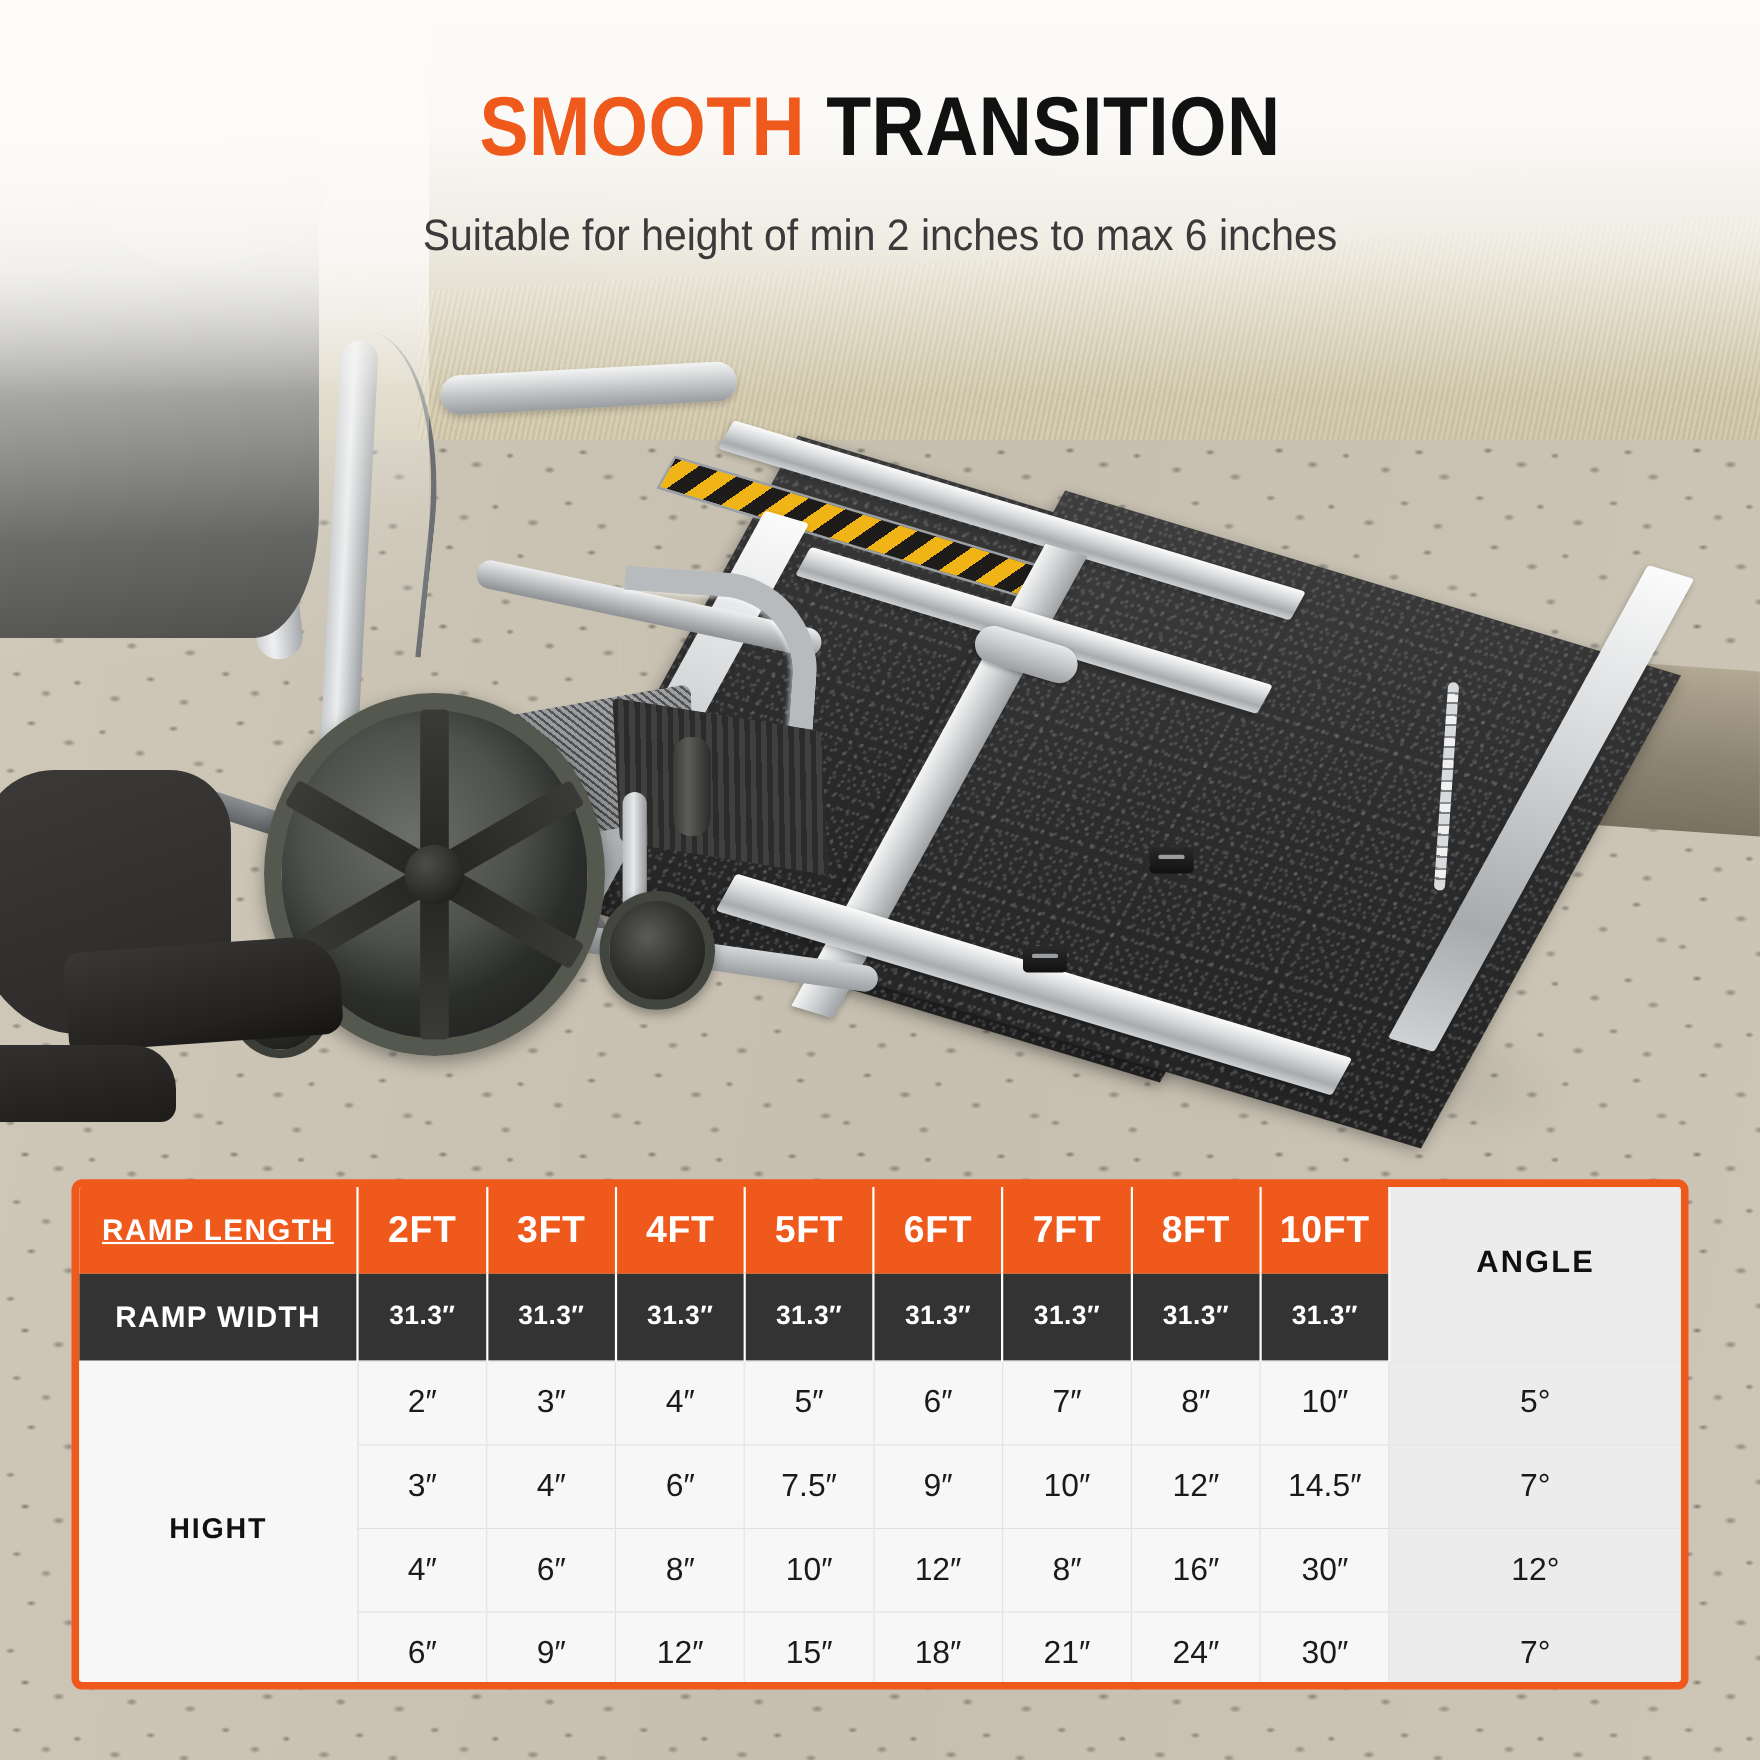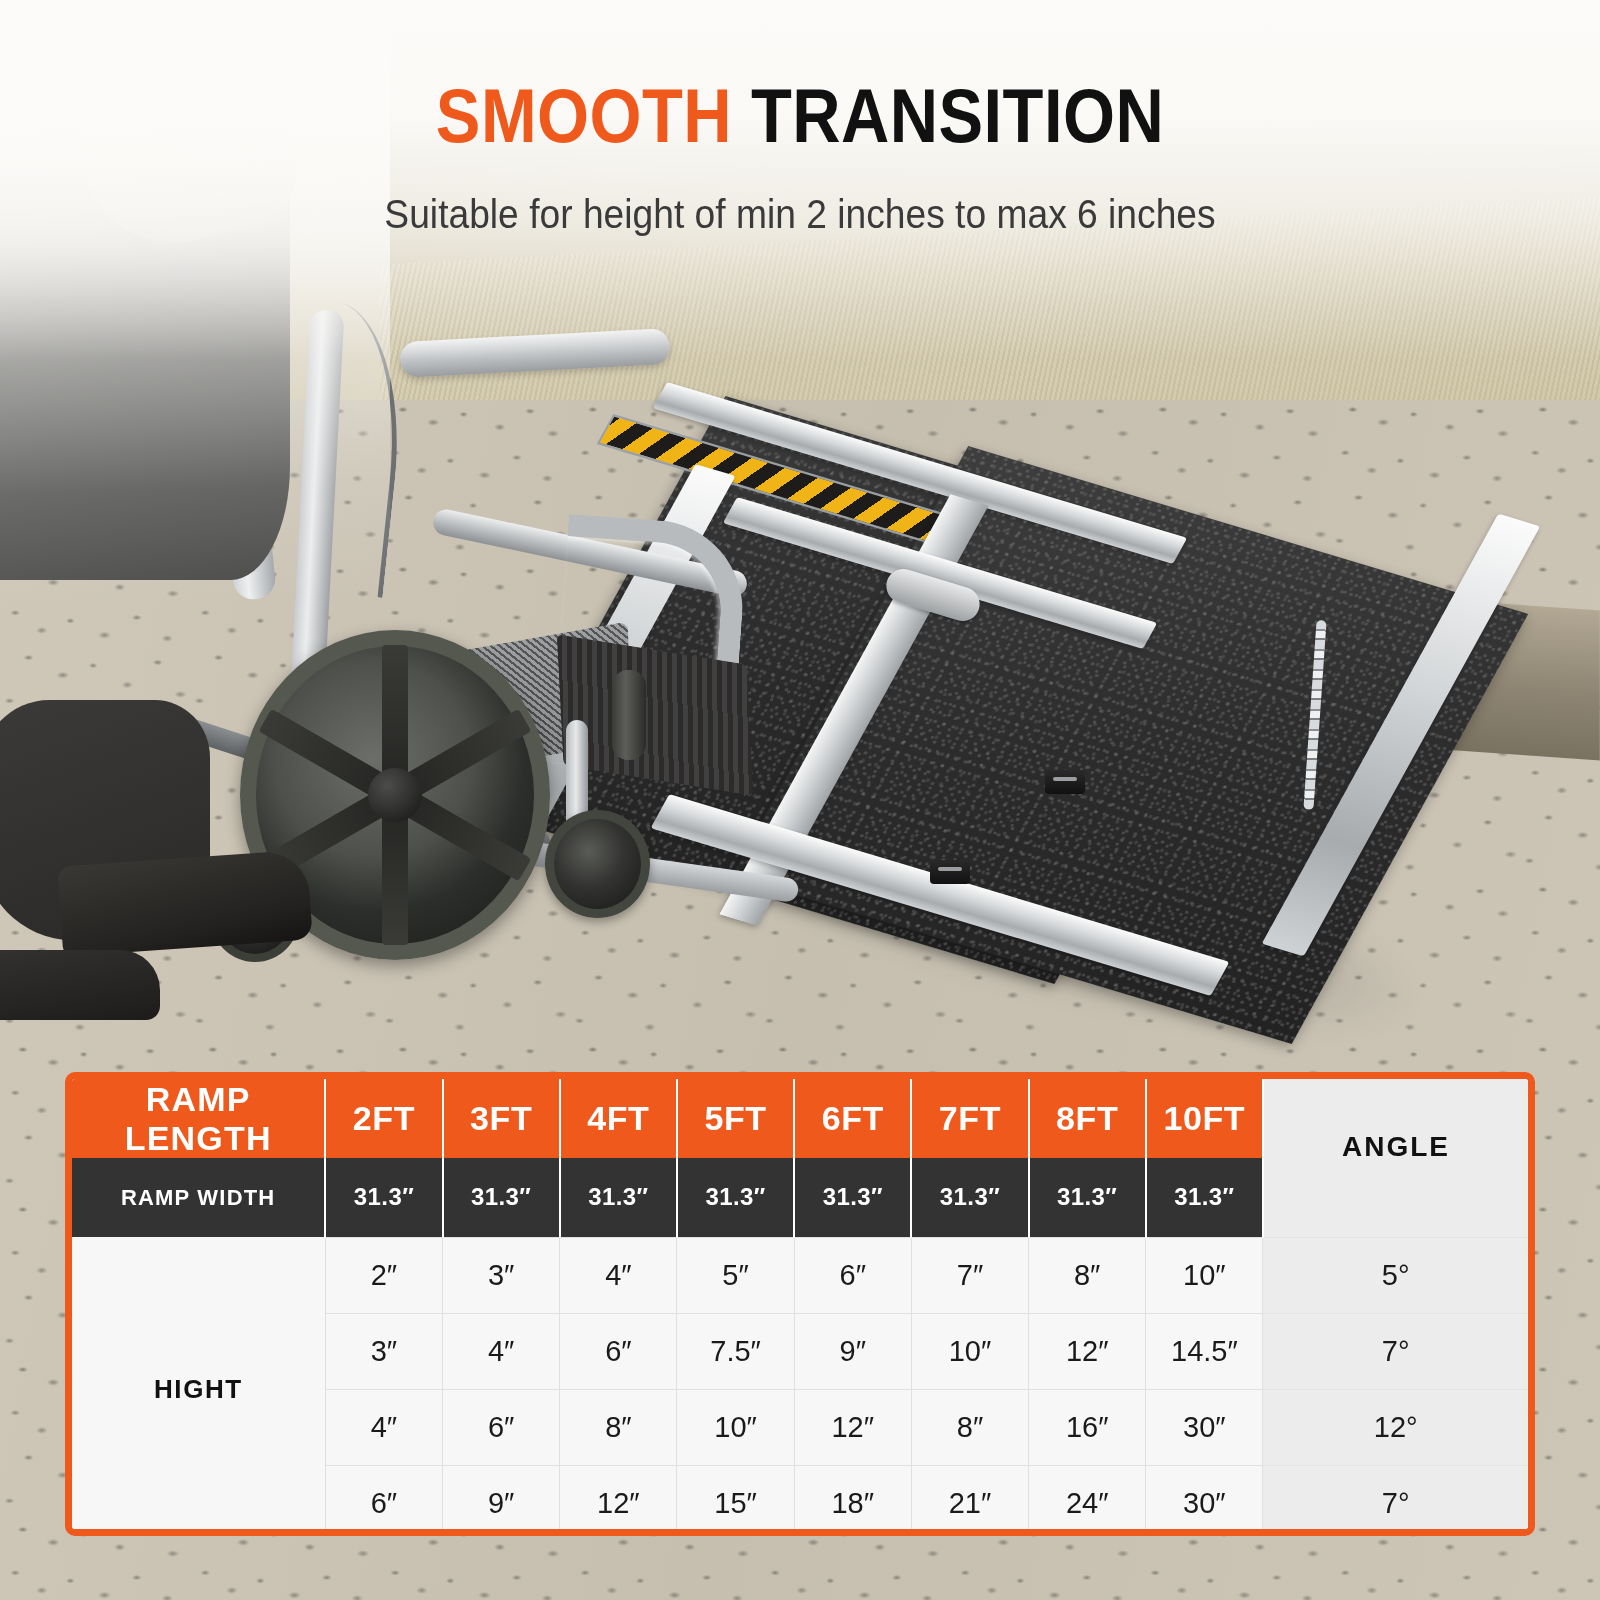--- a/index.html
+++ b/index.html
@@ -418,33 +418,33 @@
   .hdr-orange {
     background: #F0591C;
     color: #ffffff;
     font-family: "Liberation Sans Narrow", "Liberation Sans", sans-serif;
     font-weight: 700;
     font-size: 34px;
     letter-spacing: 0.6px;
     border-right: 2px solid #ffffff;
     height: 79px;
   }
-  .hdr-orange.label { font-size: 34px; letter-spacing: 1.2px; }
+  .hdr-orange.label { font-size: 27px; letter-spacing: 1.2px; text-decoration: underline; }
 
   .hdr-dark {
     background: #333333;
     color: #ffffff;
     font-family: "Liberation Sans Narrow", "Liberation Sans", sans-serif;
     font-weight: 700;
     font-size: 24px;
     letter-spacing: 0.4px;
     border-right: 2px solid #ffffff;
     height: 79px;
   }
-  .hdr-dark.label { font-size: 22px; letter-spacing: 1.2px; }
+  .hdr-dark.label { font-size: 27px; letter-spacing: 1.2px; }
 
   .angle-head {
     background: #ececec;
     color: #111111;
     font-family: "Liberation Sans", sans-serif;
     font-weight: 700;
     font-size: 28px;
     letter-spacing: 2px;
     vertical-align: bottom;
     padding-bottom: 22px;

